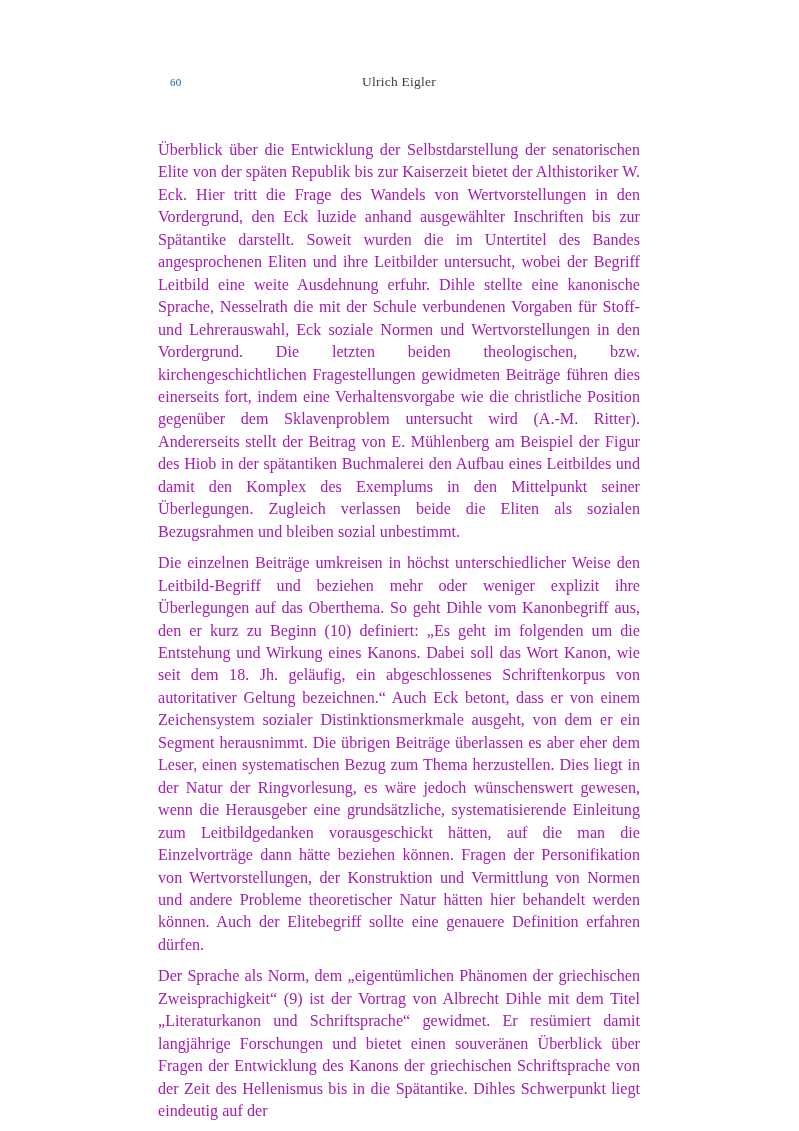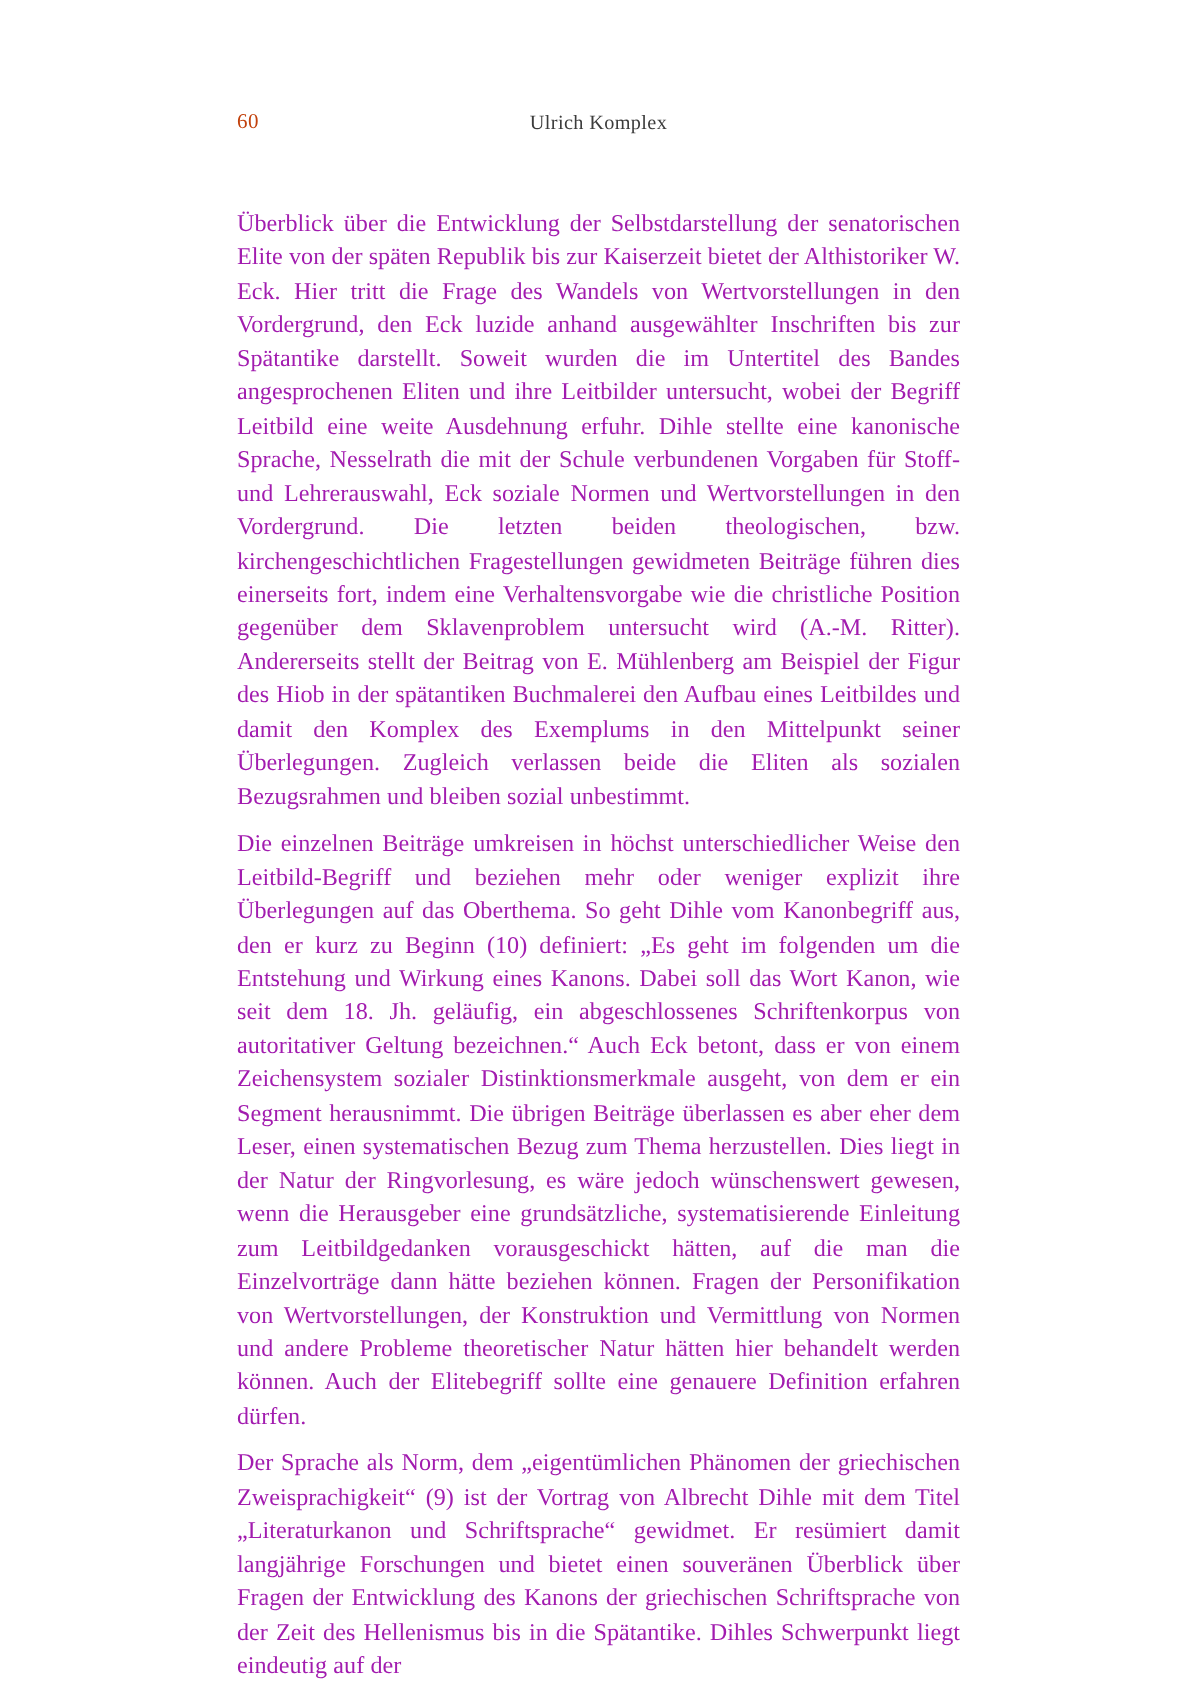--- a/index.html
+++ b/index.html
@@ -27,25 +27,25 @@
   .page-header {
     position: absolute;
     top: 72px;
     left: 158px;
     width: 482px;
     height: 20px;
   }
 
   .folio {
     position: absolute;
-    left: 0;
+    left: 12px;
     top: 0;
-    font-size: 14px;
+    font-size: 11px;
     line-height: 20px;
-    color: #c2410c;
+    color: #0369a1;
     letter-spacing: 0.3px;
   }
 
   .running-head {
     position: absolute;
     left: 0;
     top: 0;
     width: 482px;
     text-align: center;
     font-size: 13.5px;
@@ -85,21 +85,21 @@
     text-rendering: optimizeLegibility;
   }
 </style>
 </head>
 <body>
 
 <div class="page">
 
   <div class="page-header">
     <div class="folio">60</div>
-    <div class="running-head">Ulrich Komplex</div>
+    <div class="running-head">Ulrich Eigler</div>
   </div>
 
   <div class="text-block">
     <p class="para">Überblick über die Entwicklung der Selbstdarstellung der senatorischen Elite von der späten Republik bis zur Kaiserzeit bietet der Althistoriker W. Eck. Hier tritt die Frage des Wandels von Wertvorstellungen in den Vordergrund, den Eck luzide anhand ausgewählter Inschriften bis zur Spätantike darstellt. Soweit wurden die im Untertitel des Bandes angesprochenen Eliten und ihre Leitbilder untersucht, wobei der Begriff Leitbild eine weite Ausdehnung erfuhr. Dihle stellte eine kanonische Sprache, Nesselrath die mit der Schule verbundenen Vorgaben für Stoff- und Lehrerauswahl, Eck soziale Normen und Wertvorstellungen in den Vordergrund. Die letzten beiden theologischen, bzw. kirchengeschichtlichen Fragestellungen gewidmeten Beiträge führen dies einerseits fort, indem eine Verhaltensvorgabe wie die christliche Position gegenüber dem Sklavenproblem untersucht wird (A.-M. Ritter). Andererseits stellt der Beitrag von E. Mühlenberg am Beispiel der Figur des Hiob in der spätantiken Buchmalerei den Aufbau eines Leitbildes und damit den Komplex des Exemplums in den Mittelpunkt seiner Überlegungen. Zugleich verlassen beide die Eliten als sozialen Bezugsrahmen und bleiben sozial unbestimmt.</p>
     <p class="para">Die einzelnen Beiträge umkreisen in höchst unterschiedlicher Weise den Leitbild-Begriff und beziehen mehr oder weniger explizit ihre Überlegungen auf das Oberthema. So geht Dihle vom Kanonbegriff aus, den er kurz zu Beginn (10) definiert: „Es geht im folgenden um die Entstehung und Wirkung eines Kanons. Dabei soll das Wort Kanon, wie seit dem 18. Jh. geläufig, ein abgeschlossenes Schriftenkorpus von autoritativer Geltung bezeichnen.“ Auch Eck betont, dass er von einem Zeichensystem sozialer Distinktionsmerkmale ausgeht, von dem er ein Segment herausnimmt. Die übrigen Beiträge überlassen es aber eher dem Leser, einen systematischen Bezug zum Thema herzustellen. Dies liegt in der Natur der Ringvorlesung, es wäre jedoch wünschenswert gewesen, wenn die Herausgeber eine grundsätzliche, systematisierende Einleitung zum Leitbildgedanken vorausgeschickt hätten, auf die man die Einzelvorträge dann hätte beziehen können. Fragen der Personifikation von Wertvorstellungen, der Konstruktion und Vermittlung von Normen und andere Probleme theoretischer Natur hätten hier behandelt werden können. Auch der Elitebegriff sollte eine genauere Definition erfahren dürfen.</p>
     <p class="para">Der Sprache als Norm, dem „eigentümlichen Phänomen der griechischen Zweisprachigkeit“ (9) ist der Vortrag von Albrecht Dihle mit dem Titel „Literaturkanon und Schriftsprache“ gewidmet. Er resümiert damit langjährige Forschungen und bietet einen souveränen Überblick über Fragen der Entwicklung des Kanons der griechischen Schriftsprache von der Zeit des Hellenismus bis in die Spätantike. Dihles Schwerpunkt liegt eindeutig auf der</p>
   </div>
 
 </div>
 

